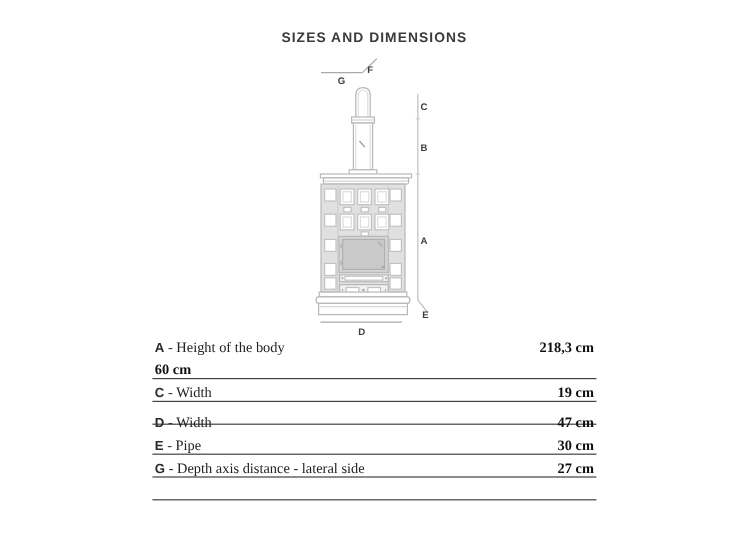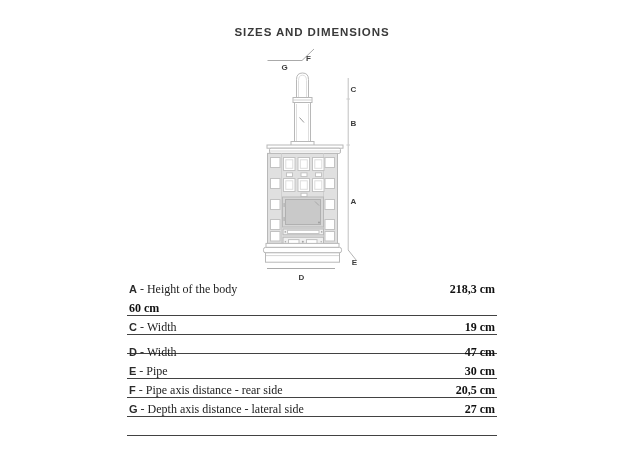--- a/index.html
+++ b/index.html
@@ -167,20 +167,16 @@
 <div class="dim-table t-lower">
   <div class="trow">
     <span class="tdesc"><b class="tkey">D</b><span class="tsep">-</span><span>Width</span></span>
     <span class="tval">47 cm</span>
   </div>
   <div class="trow">
     <span class="tdesc"><b class="tkey">E</b><span class="tsep">-</span><span>Pipe</span></span>
     <span class="tval">30 cm</span>
   </div>
   <div class="trow">
-    <span class="tdesc"><b class="tkey">F</b><span class="tsep">-</span><span>Pipe axis distance - rear side</span></span>
-    <span class="tval">20,5 cm</span>
-  </div>
-  <div class="trow">
     <span class="tdesc"><b class="tkey">G</b><span class="tsep">-</span><span>Depth axis distance - lateral side</span></span>
     <span class="tval">27 cm</span>
   </div>
 </div>
 
 </body></html>

